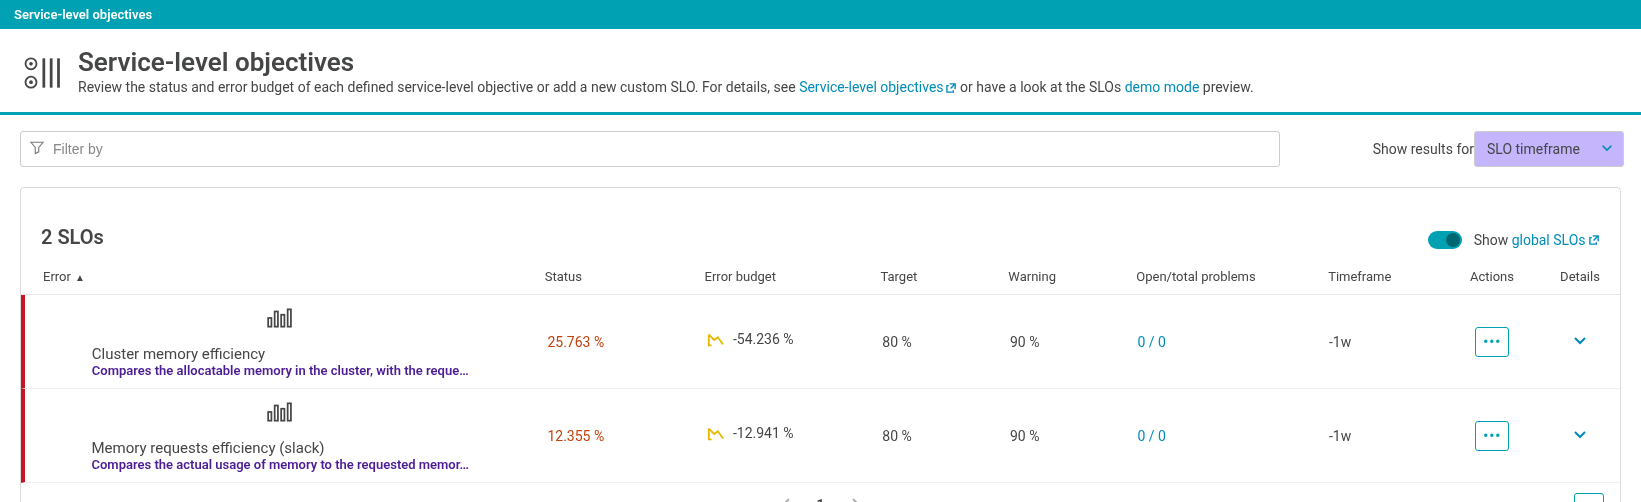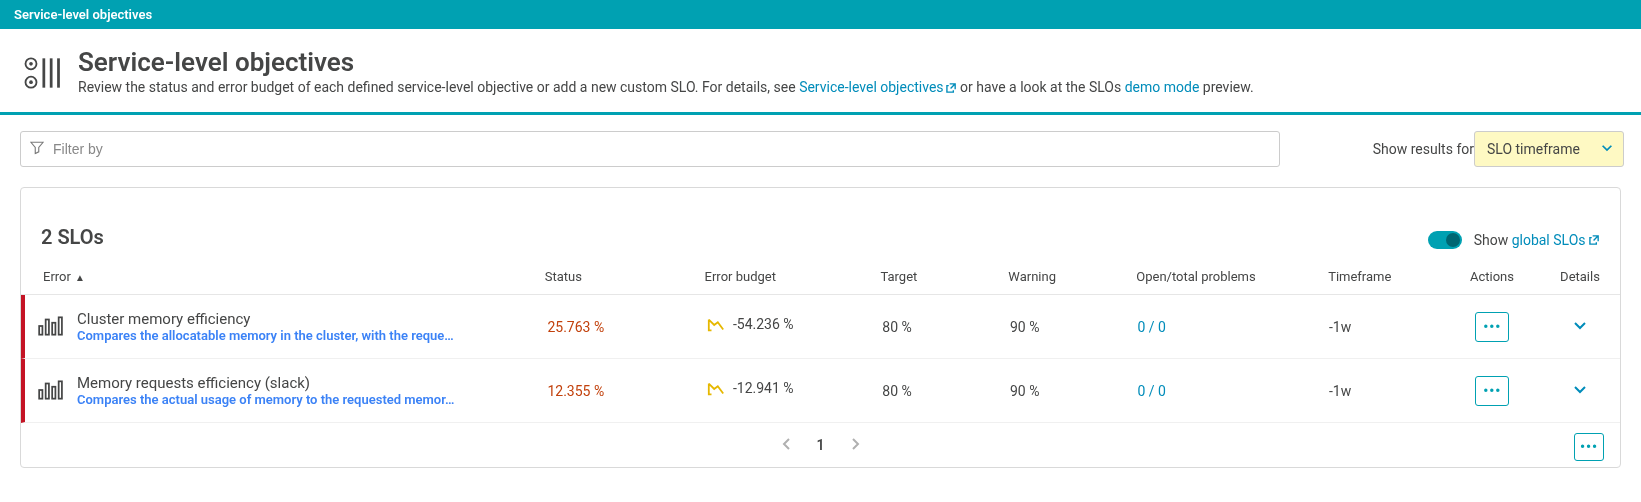--- a/index.html
+++ b/index.html
@@ -15,46 +15,46 @@
   .ext-ico { display:inline-block; margin-left:2px; vertical-align: -1px; }
 
   .filter-row { display: flex; align-items: center; padding: 16px 17px 8px 20px; gap: 24px; }
   .filter-input-wrap { position: relative; flex: 1; max-width: 1260px; }
   .filter-icon { position: absolute; left: 10px; top: 50%; transform: translateY(-50%); color: #7a7a7a; }
   .filter-input { width: 100%; height: 36px; border: 1px solid #ccc; border-radius: 3px; padding: 0 10px 0 32px; font-size: 14px; color: #454646; outline: none; }
   .filter-input::placeholder { color: #888; }
   .results-for { display: flex; align-items: center; gap: 0; margin-left: auto; }
   .results-for-label { color: #454646; font-size: 14px; }
   .select-wrap { position: relative; }
-  .select { border: 1px solid #ccc; border-radius: 3px; height: 36px; padding: 0 40px 0 12px; display:flex; align-items:center; min-width: 150px; font-size: 14px; cursor: pointer; background:#fef9c3;}
+  .select { border: 1px solid #ccc; border-radius: 3px; height: 36px; padding: 0 40px 0 12px; display:flex; align-items:center; min-width: 150px; font-size: 14px; cursor: pointer; background:#c4b5fd;}
   .select-chevron { position: absolute; right: 10px; top: 50%; transform: translateY(-50%); color: #008cba; }
 
   .panel { border: 1px solid #d9d9d9; border-radius: 4px; margin: 12px 20px 20px 20px; padding-bottom: 10px; }
   .panel-header { display: flex; align-items: flex-end; justify-content: space-between; padding: 20px 20px 10px 20px; }
   .panel-title { font-size: 20px; font-weight: 600; color: #454646; }
   .global-toggle { display: flex; align-items: center; gap: 12px; margin-top: 23px; }
   .global-toggle-label { font-size: 14px; }
   .global-toggle-label a { color: #008cba; text-decoration: none; }
   .switch { width: 34px; height: 18px; border-radius: 9px; background: #00a1b2; position: relative; display: inline-block; }
   .switch::after { content:""; position:absolute; width:14px; height:14px; border-radius:50%; background:#006672; top:2px; right:2px; }
 
   table.slo-table { width: 100%; border-collapse: collapse; }
   .slo-table th { text-align: left; font-weight: 400; font-size: 13px; color: #454646; padding: 10px 12px; border-bottom: 1px solid #e6e6e6; }
   .slo-table th.col-actions, .slo-table th.col-details { text-align: center; }
   .slo-table th.col-status, .slo-table th.col-budget, .slo-table th.col-target, .slo-table th.col-warning, .slo-table th.col-problems, .slo-table th.col-timeframe { }
   .sort-arrow { font-size: 10px; margin-left: 4px; color:#454646; }
 
   .row-wrap td { padding: 0; }
   .row-inner { display: grid; grid-template-columns: 32% 10% 11% 8% 8% 12% 8% 6% 5%; align-items: center; border-left: 4px solid #c41425; border-bottom: 1px solid #f0f0f0; min-height: 64px; }
   .row-inner > div { padding: 10px 12px; }
-  .name-cell { display: flex; align-items: center; gap: 12px; overflow:hidden; }
+  .name-cell { display: flex; align-items: center; gap: 12px; overflow:hidden;flex-direction:column; }
   .row-icon { width: 28px; height: 28px; flex-shrink: 0; color:#454646;}
   .name-text { overflow: hidden; }
   .name-title { font-size: 15px; color: #454646; white-space: nowrap; overflow: hidden; text-overflow: ellipsis; }
-  .name-desc { font-size: 13px; color: #3b82f6; white-space: nowrap; overflow: hidden; text-overflow: ellipsis; max-width: 420px; font-weight:600;}
+  .name-desc { font-size: 13px; color: #4c1d95; white-space: nowrap; overflow: hidden; text-overflow: ellipsis; max-width: 420px; font-weight:600;}
   .status-val { color: #c2410c; font-weight: 400; margin-top: 44px; }
   .budget-cell { display: flex; gap: 8px; }
   .budget-icon { color: #e6b800; }
   .problems-link { color: #008cba; text-decoration: none; }
   .actions-cell, .details-cell { display:flex; justify-content:center; }
   .icon-btn { width: 34px; height: 30px; border: 1px solid #00a1b2; border-radius: 3px; background:#fff; color:#00a1b2; display:flex; align-items:center; justify-content:center; cursor:pointer; font-weight:700; letter-spacing:1px; }
   .chevron-down { color: #008cba; cursor: pointer; }
 
   .pager-row { display:flex; align-items:center; justify-content:center; padding: 14px 0 4px 0; position:relative; }
   .pager { display:flex; align-items:center; gap: 24px; color:#8e8e8e;}

